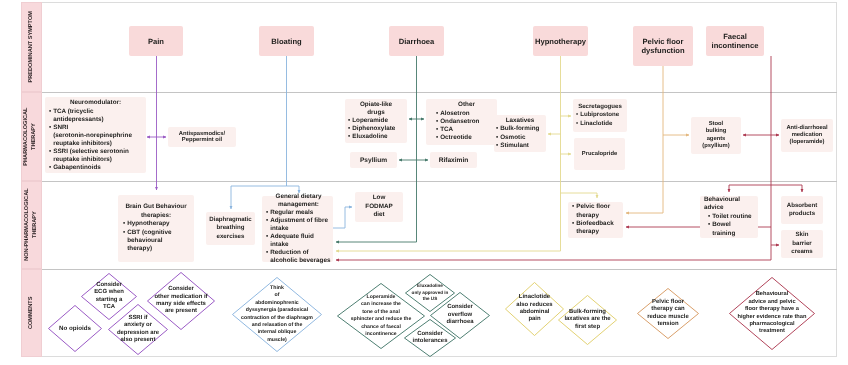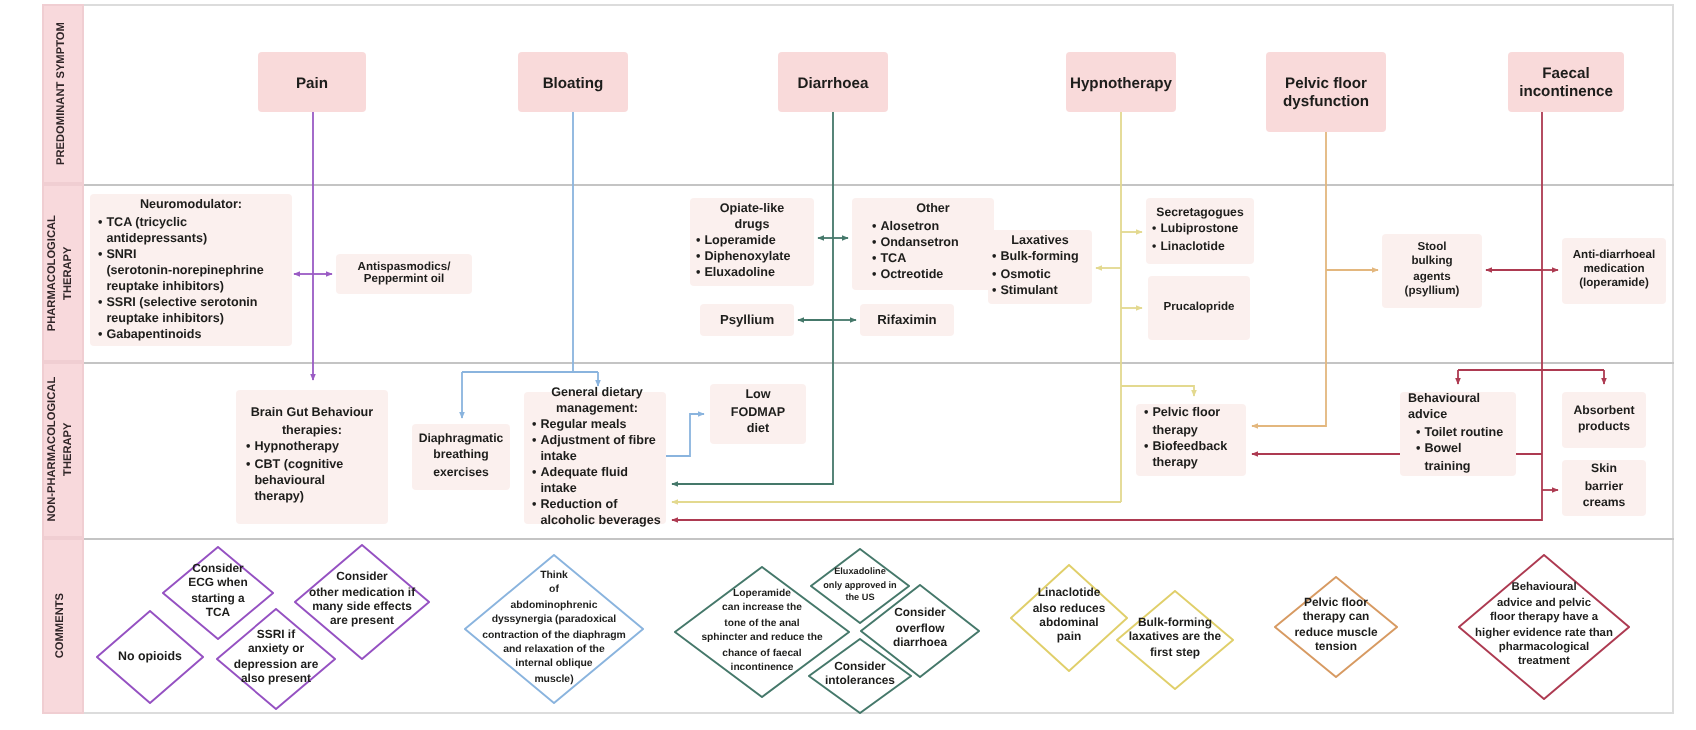--- a/index.html
+++ b/index.html
@@ -104,21 +104,21 @@
       <span>Diarrhoea</span>
     </div>
   <div class="box" style="left:259px;top:26px;width:55px;height:30px;font-size:7.6px">
       <span>Bloating</span>
     </div>
   <div class="box" style="left:533px;top:26px;width:55px;height:30px;font-size:7.6px">
       <span>Hypnotherapy</span>
     </div>
   <div class="box ml" style="left:633px;top:26px;width:60px;height:40px;font-size:7.6px"><span class="ml">Pelvic floor
 dysfunction</span></div>
-  <div class="box ml" style="left:754px;top:26px;width:58px;height:30px;font-size:7.6px"><span class="ml">Faecal
+  <div class="box ml" style="left:706px;top:26px;width:58px;height:30px;font-size:7.6px"><span class="ml">Faecal
 incontinence</span></div>
 
   <div class="box lt" style="left:45px;top:97px;width:101px;height:76px;font-size:6.3px;line-height:8.1px;padding:3px 4px 2px;align-items:stretch">
     <div style="text-align:center;margin-bottom:1px">Neuromodulator:</div>
     <ul>
       <li>TCA (tricyclic
 antidepressants)</li>
       <li>SNRI
 (serotonin-norepinephrine
 reuptake inhibitors)</li>

